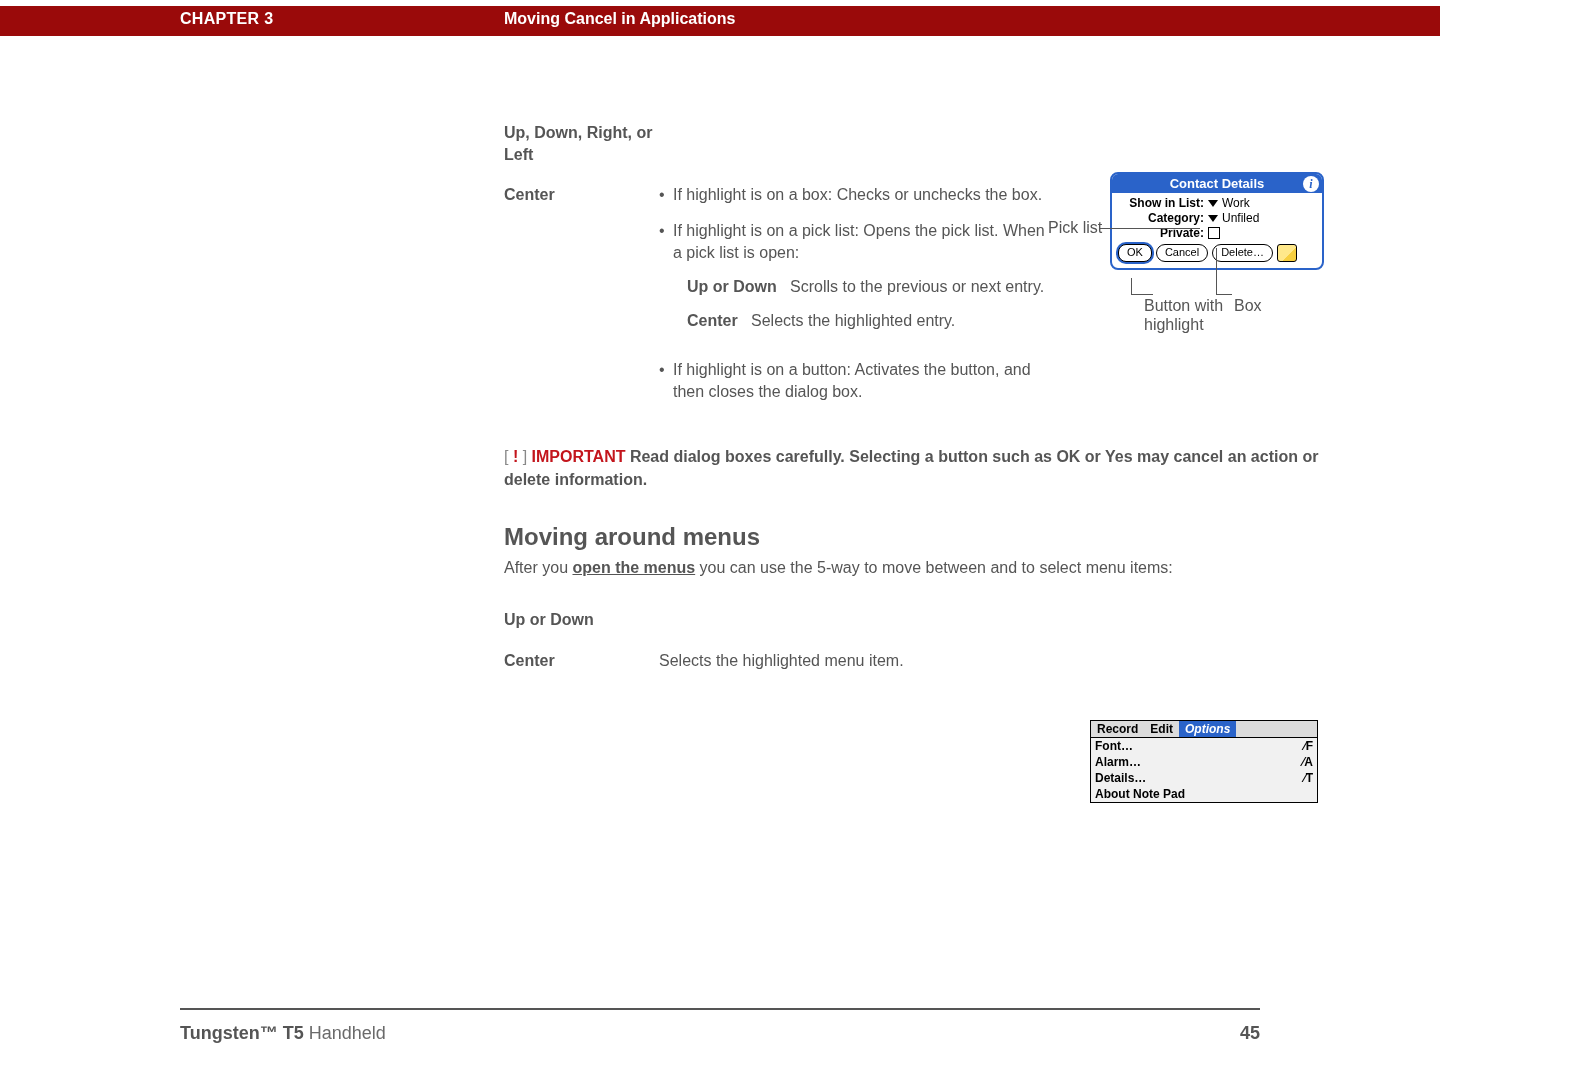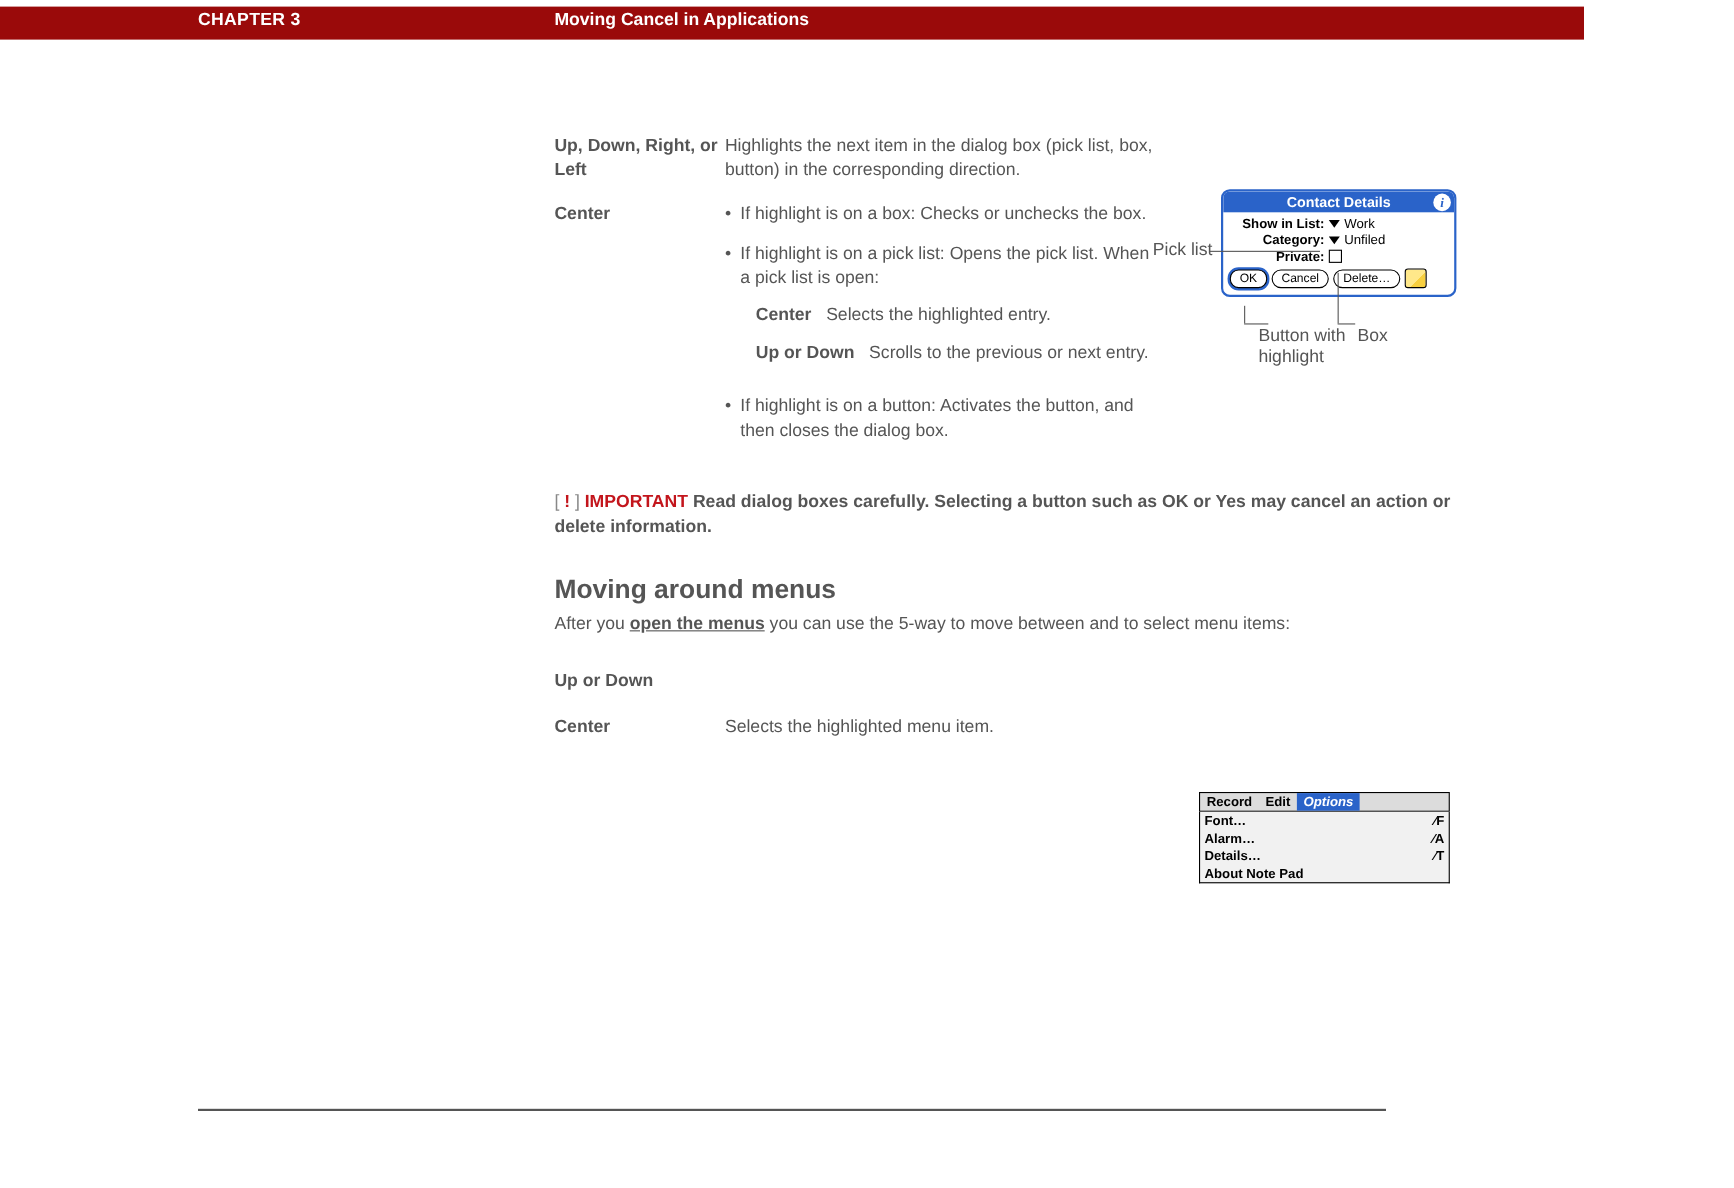--- a/index.html
+++ b/index.html
@@ -193,21 +193,20 @@
   .dlg .cb {
     display: inline-block;
     width: 10px; height: 10px;
     border: 1px solid #000;
     background: #fff;
   }
   .dlg .buttons {
     display: flex;
     gap: 4px;
     margin-top: 4px;
-    align-items: center;
   }
   .pillbtn {
     display: inline-block;
     border: 1px solid #000;
     border-radius: 10px;
     padding: 0 8px;
     font-size: 11px;
     line-height: 15px;
     background: #fff;
     font-weight: normal;
@@ -304,39 +303,38 @@
 
   <div class="redbar">
     <div class="chapter">CHAPTER 3</div>
     <div class="title">Moving Cancel in Applications</div>
   </div>
 
   <div class="content">
 
     <div class="defrow">
       <div class="dt">Up, Down, Right, or Left</div>
-      <div class="dd">Highlights the next item in the dialog box (pick list, box, button) in the corresponding direction.</div>
     </div>
 
     <div class="defrow">
       <div class="dt">Center</div>
       <div class="dd">
         <div class="bullet">
             <div class="dot">•</div>
             <div class="bt">If highlight is on a box: Checks or unchecks the box.</div>
           </div>
         <div class="bullet">
             <div class="dot">•</div>
             <div class="bt">
           <span>If highlight is on a pick list: Opens the pick list. When a pick list is open:</span>
           <div class="sub">
-            <span class="b">Center</span>&nbsp;&nbsp;&nbsp;<span>Selects the highlighted entry.</span>
+            <span class="b">Up or Down</span>&nbsp;&nbsp;&nbsp;<span>Scrolls to the previous or next entry.</span>
           </div>
           <div class="sub">
-            <span class="b">Up or Down</span>&nbsp;&nbsp;&nbsp;<span>Scrolls to the previous or next entry.</span>
+            <span class="b">Center</span>&nbsp;&nbsp;&nbsp;<span>Selects the highlighted entry.</span>
           </div>
         </div>
           </div>
         <div class="bullet">
             <div class="dot">•</div>
             <div class="bt">If highlight is on a button: Activates the button, and then closes the dialog box.</div>
           </div>
       </div>
     </div>
 
@@ -423,14 +421,18 @@
           <span class="sc">⁄T</span>
         </div>
       <div class="mi">
           <span>About Note Pad</span>
           <span></span>
         </div>
     </div>
   </div>
 
   <div class="hr"></div>
+  <div class="footer">
+    <div class="prod"><span class="b">Tungsten™ T5</span><span> Handheld</span></div>
+    <div class="pg">45</div>
+  </div>
 
 </div>
 
 </body></html>

